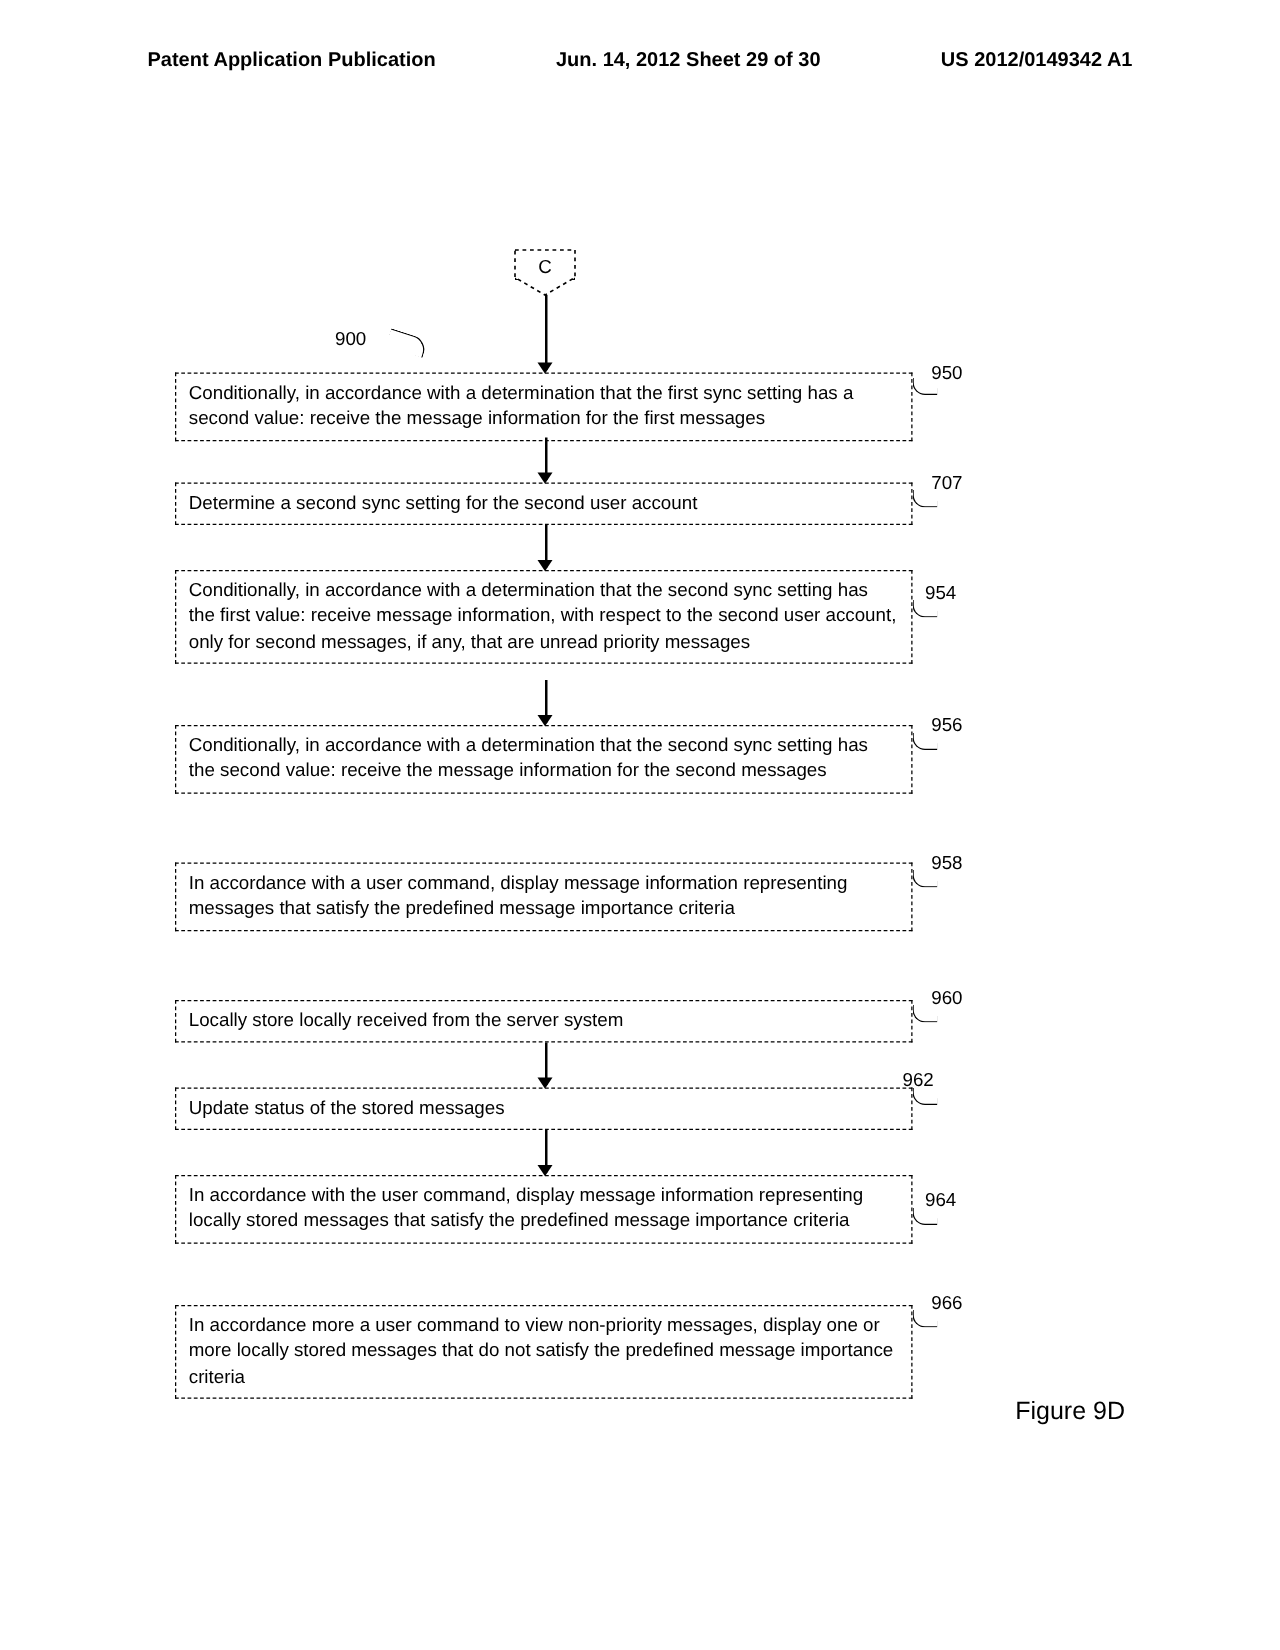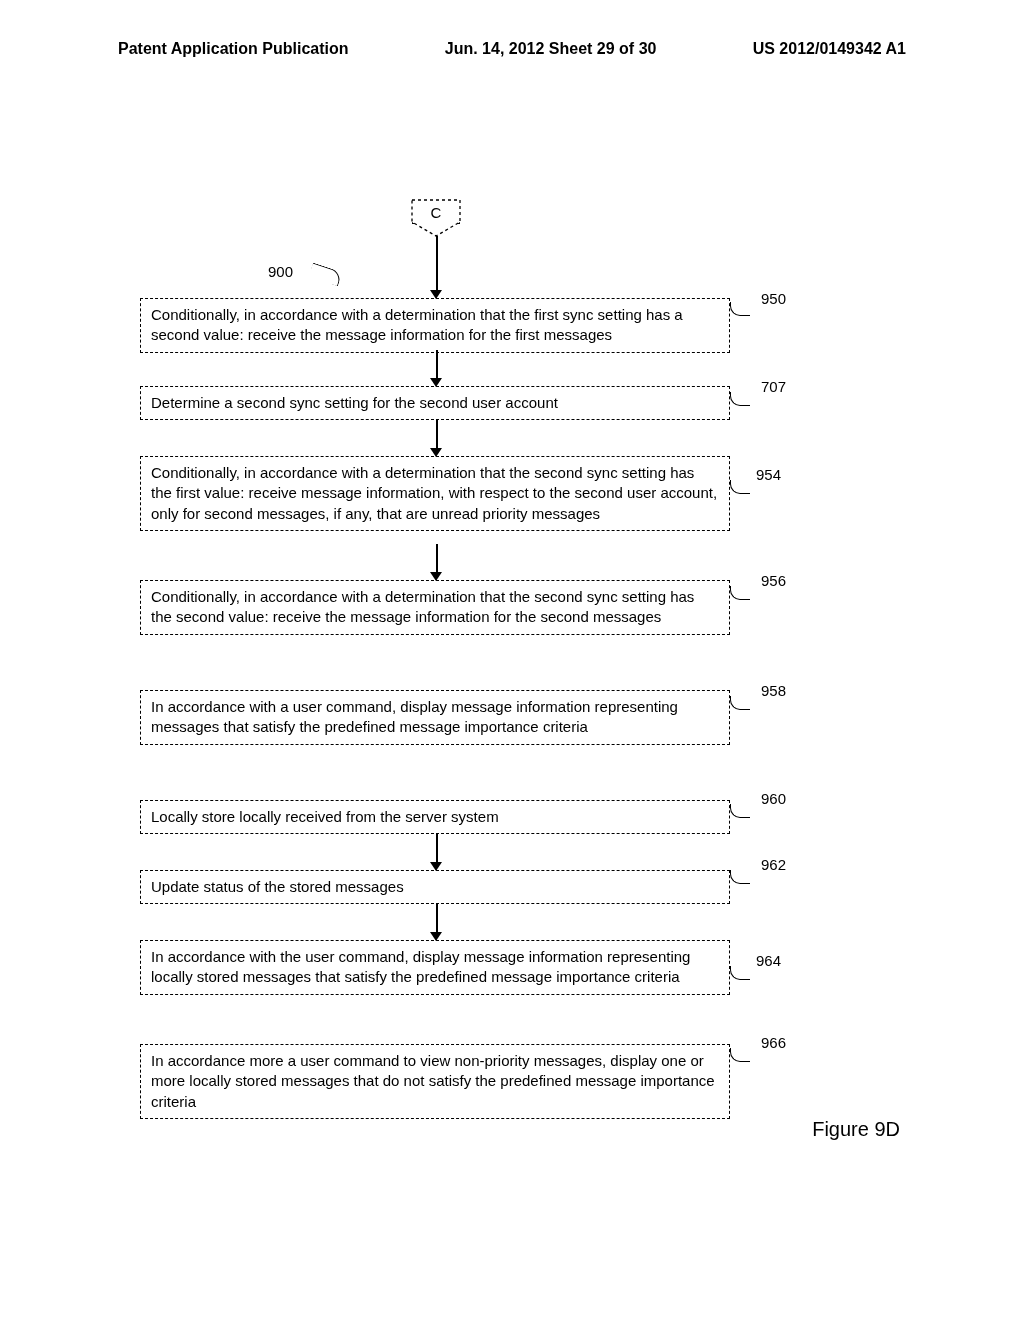--- a/index.html
+++ b/index.html
@@ -82,21 +82,20 @@
       left: 0;
       width: 590px;
       border: 1.5px dashed #000;
       padding: 6px 10px;
       font-size: 15px;
       line-height: 1.35;
     }
     .ref-label {
       position: absolute;
       font-size: 15px;
-      margin-left: 16px;
     }
     .ref-curve {
       position: absolute;
       width: 20px;
       height: 14px;
       border-bottom: 1.5px solid #000;
       border-left: 1.5px solid #000;
       border-radius: 0 0 0 10px;
     }
     .figure-title {
@@ -177,21 +176,21 @@
   </div>
   <div class="ref-label" style="left:605px;top:590px">960</div>
   <div class="ref-curve" style="left:590px;top:604px"></div>
 
   <div class="flow-line" style="top:634px;height:34px"></div>
   <div class="flow-arrow" style="top:662px"></div>
 
   <div class="box" style="top:670px">
     <span>Update status of the stored messages</span>
   </div>
-  <div class="ref-label" style="left:605px;top:656px">962</div>
+  <div class="ref-label" style="left:582px;top:656px">962</div>
   <div class="ref-curve" style="left:590px;top:670px"></div>
 
   <div class="flow-line" style="top:704px;height:34px"></div>
   <div class="flow-arrow" style="top:732px"></div>
 
   <div class="box" style="top:740px">
     <span>In accordance with the user command, display message information representing locally stored messages that satisfy the predefined message importance criteria</span>
   </div>
   <div class="ref-label" style="left:600px;top:752px">964</div>
   <div class="ref-curve" style="left:590px;top:766px"></div>

